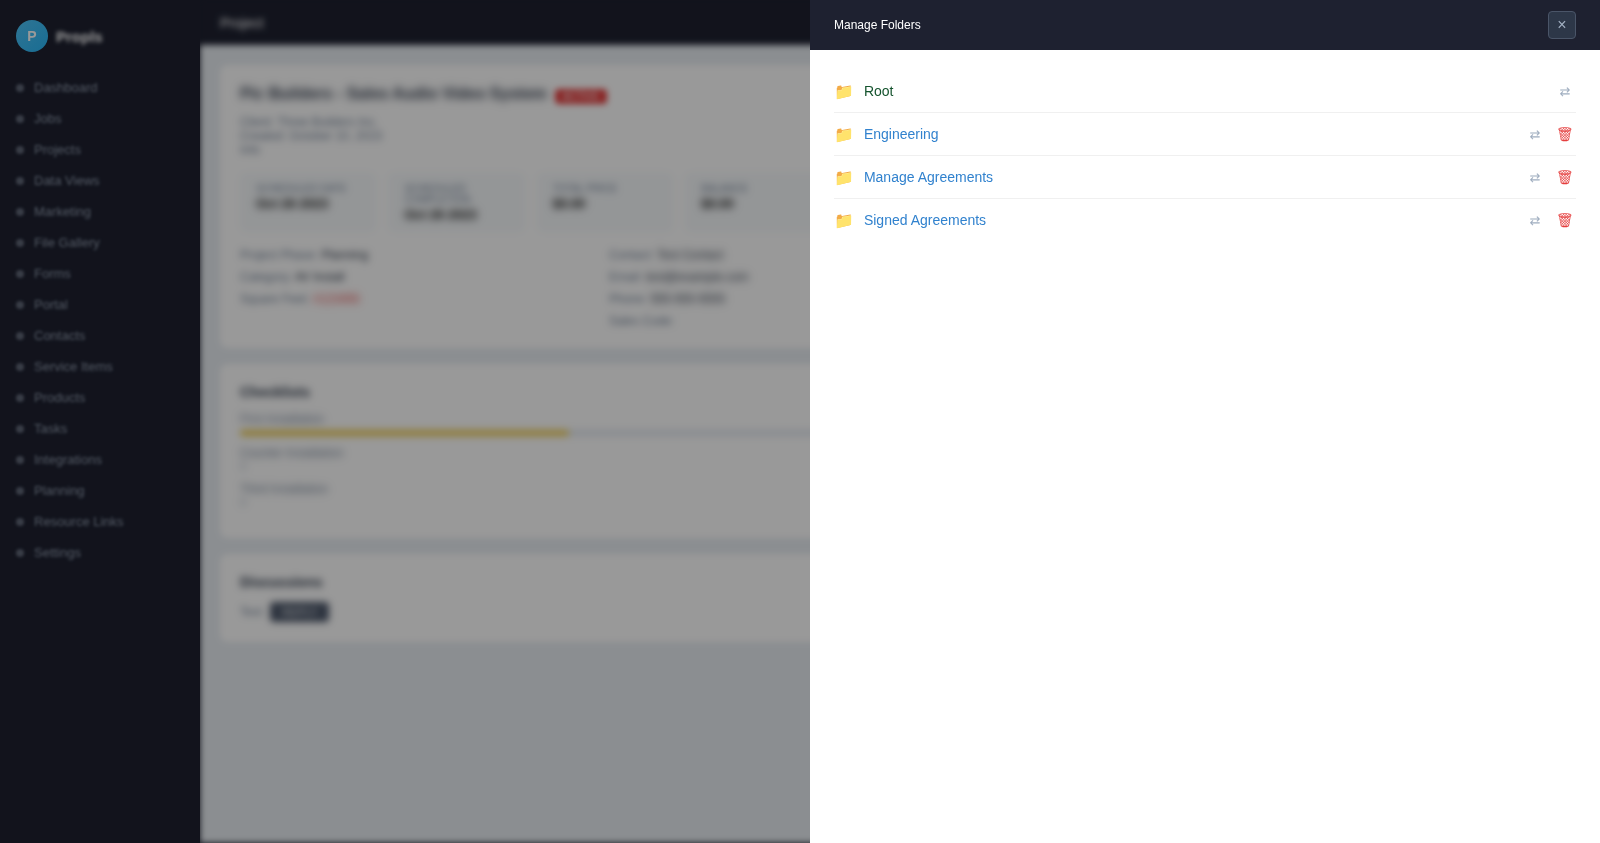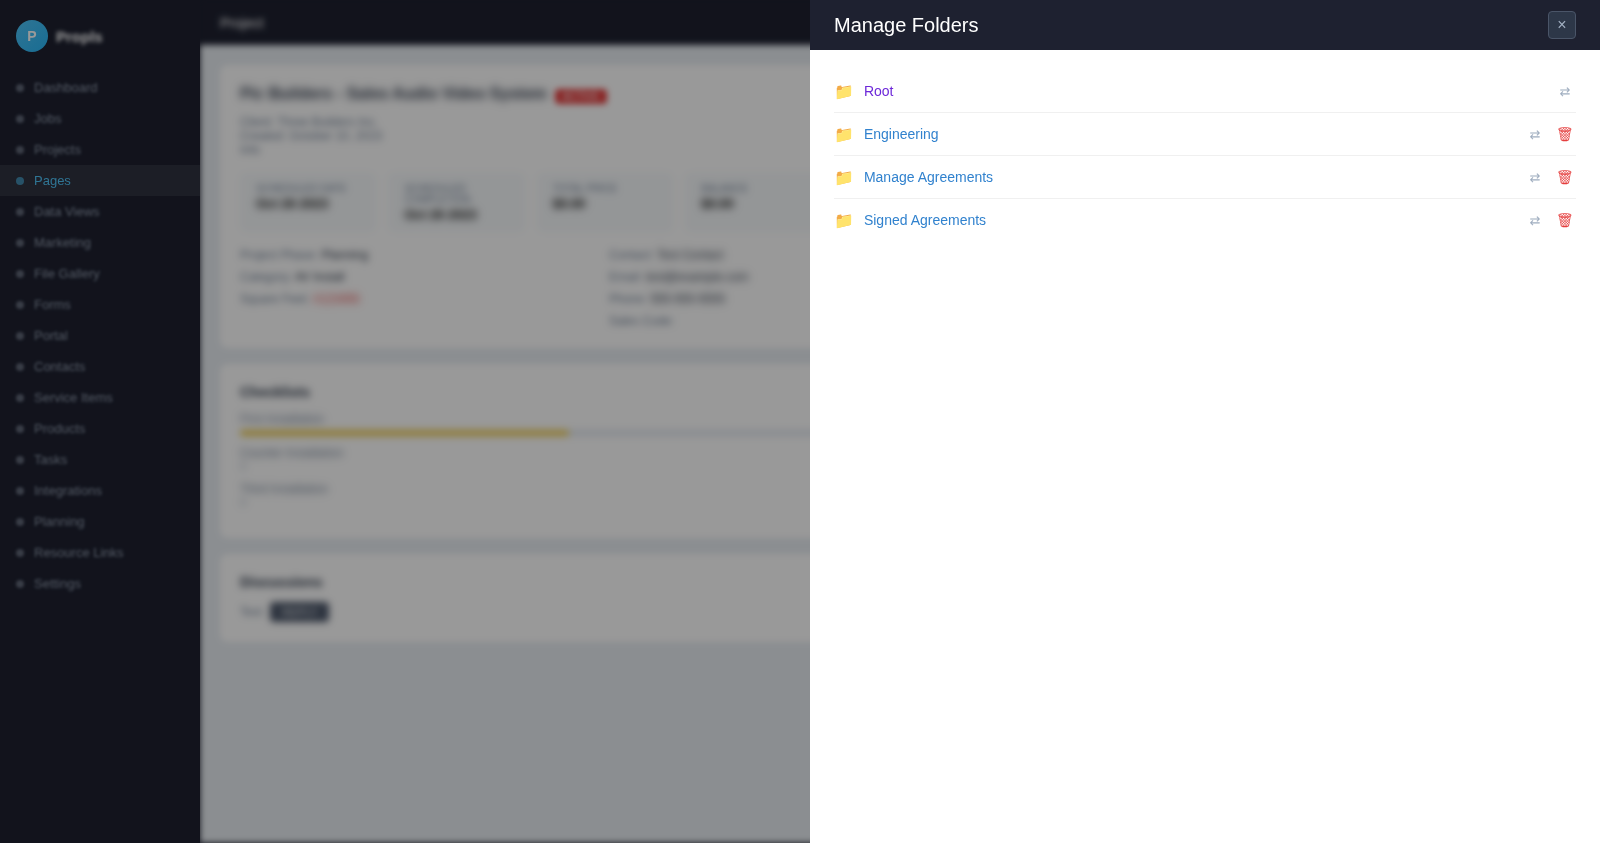--- a/index.html
+++ b/index.html
@@ -198,21 +198,21 @@
       background: #1e2130;
       height: 50px;
       display: flex;
       align-items: center;
       justify-content: space-between;
       padding: 0 24px;
       flex-shrink: 0;
     }
     .modal-title {
       color: white;
-      font-size: 20px;
+      font-size: 12px;
       font-weight: 500;
     }
     .modal-close {
       width: 28px;
       height: 28px;
       background: #2d3748;
       border: 1px solid #4a5568;
       border-radius: 4px;
       color: #a0aec0;
       cursor: pointer;
@@ -246,21 +246,21 @@
     .folder-icon {
       font-size: 16px;
       color: #f6c90e;
     }
     .folder-name {
       font-size: 14px;
       color: #3182ce;
       cursor: pointer;
     }
     .folder-name.root {
-      color: #6d28d9;
+      color: #14532d;
     }
     .folder-actions {
       display: flex;
       align-items: center;
       gap: 8px;
     }
     .action-btn {
       width: 22px;
       height: 22px;
       cursor: pointer;
@@ -291,24 +291,20 @@
     <div class="sidebar-item-dot"></div>
     <span>Dashboard</span>
   </div>
   <div class="sidebar-item">
     <div class="sidebar-item-dot"></div>
     <span>Jobs</span>
   </div>
   <div class="sidebar-item">
     <div class="sidebar-item-dot"></div>
     <span>Projects</span>
-  </div>
-  <div class="sidebar-item active">
-    <div class="sidebar-item-dot"></div>
-    <span>Pages</span>
   </div>
   <div class="sidebar-item">
     <div class="sidebar-item-dot"></div>
     <span>Data Views</span>
   </div>
   <div class="sidebar-item">
     <div class="sidebar-item-dot"></div>
     <span>Marketing</span>
   </div>
   <div class="sidebar-item">

